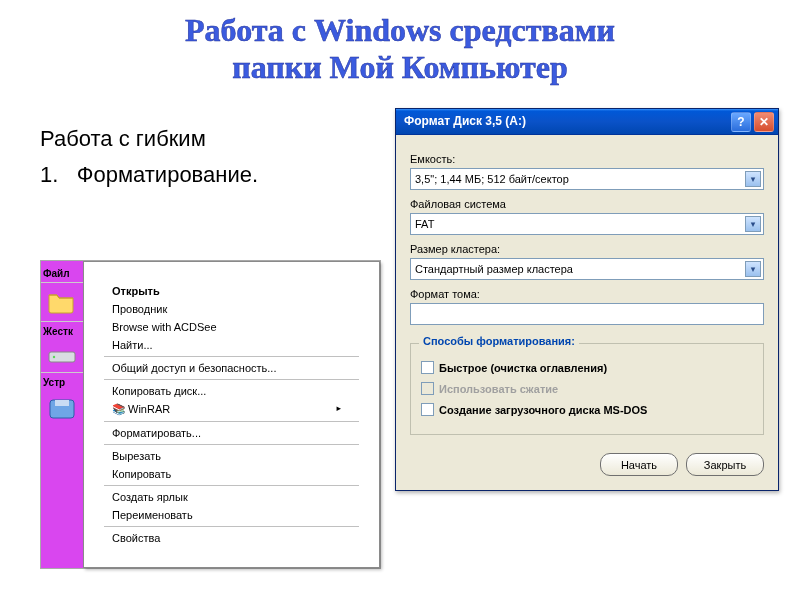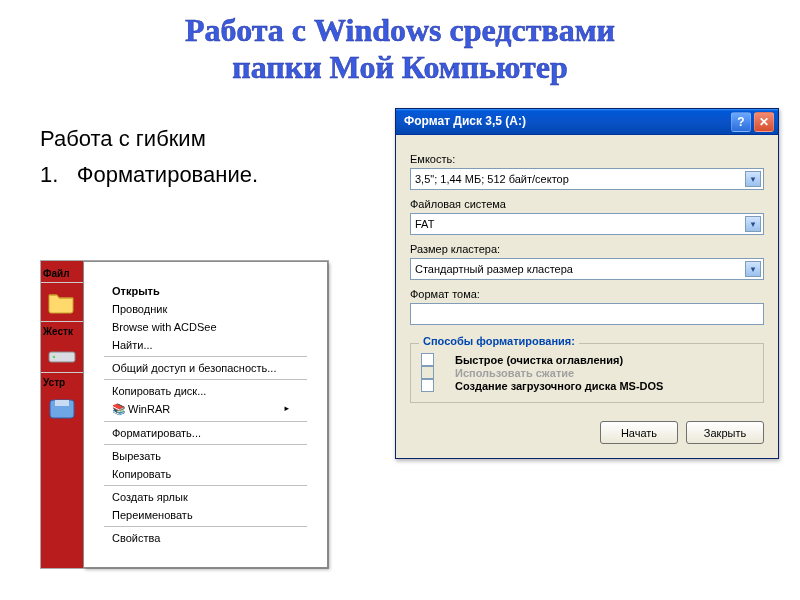--- a/index.html
+++ b/index.html
@@ -36,23 +36,23 @@
     line-height: 1.25;
   }
   .body-text .indent { padding-left: 50px; display: block; }
   .body-text .list-line { margin-top: 8px; }
 
   
   .ctx-wrap {
     position: absolute;
     left: 40px;
     top: 260px;
-    width: 289px;
+    width: 341px;
     border: 1px solid #aaa;
-    background: #b91c1c;
+    background: #d946ef;
   }
   .ctx-left {
     float: left;
     width: 42px;
     padding-top: 4px;
   }
   .ctx-left .file-lbl {
     font-size: 10px;
     font-weight: bold;
     padding: 3px 2px;
@@ -175,22 +175,22 @@
   }
   .group::before {
     content:"";
     position:absolute;
     top:0; left:0; right:0;
     height:1px; background:#c0c0b0;
   }
   .chk-row {
     display: flex;
     align-items: center;
-    gap: 21px;
-    margin: 0 0;
+    gap: 5px;
+    margin: 8px 0;
     font-size: 11px;
   }
   .chk {
     width: 13px; height: 13px;
     background: #fff;
     border: 1px solid #7f9db9;
     flex-shrink: 0;
   }
   .chk.disabled { background: #ece9d8; }
   .disabled-text { color: #a0a0a0; }
@@ -198,21 +198,21 @@
     display: flex;
     justify-content: flex-end;
     gap: 8px;
     margin-top: 18px;
   }
   .btn {
     min-width: 78px;
     height: 23px;
     background: linear-gradient(#fff,#ece9d8);
     border: 1px solid #707070;
-    border-radius: 3px;
+    border-radius: 10px;
     font-size: 11px;
     cursor: pointer;
     display:flex;align-items:center;justify-content:center;
   }
 </style>
 </head>
 <body>
 
 <div class="slide-title">
   <div>Работа с Windows средствами</div>

